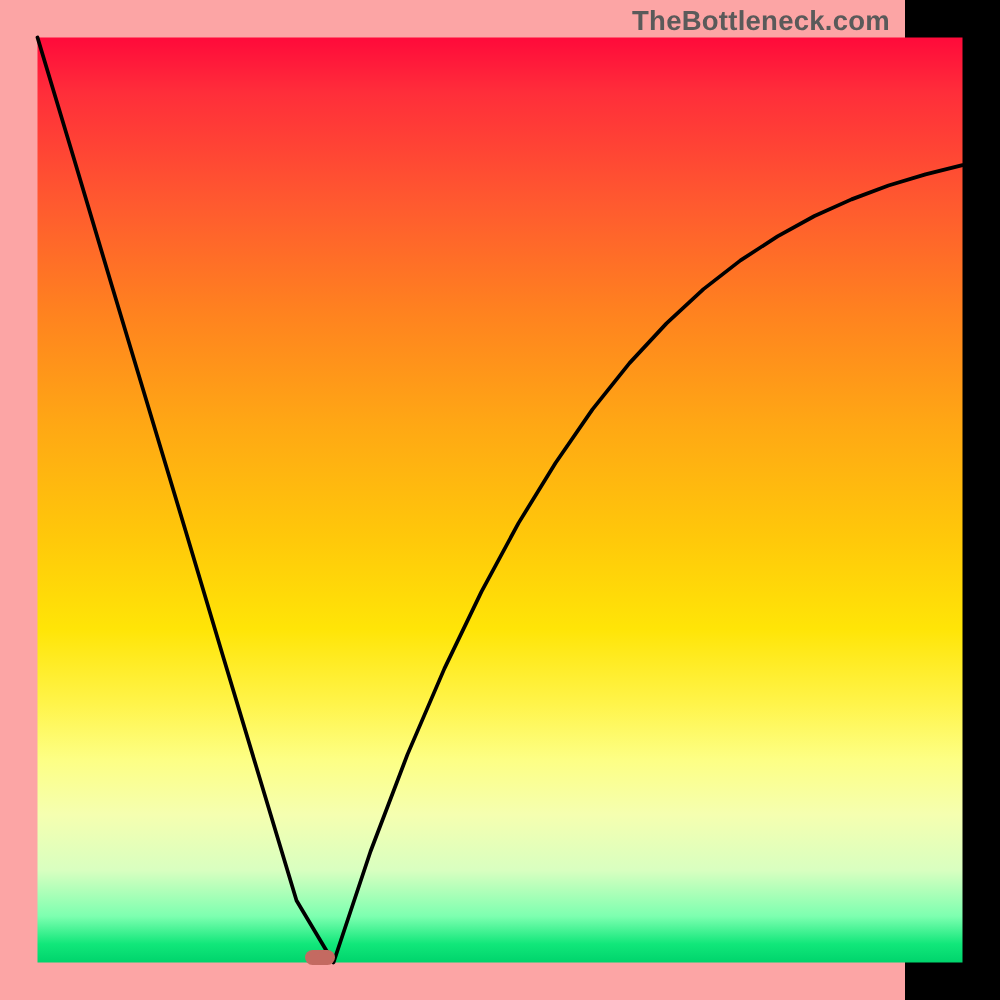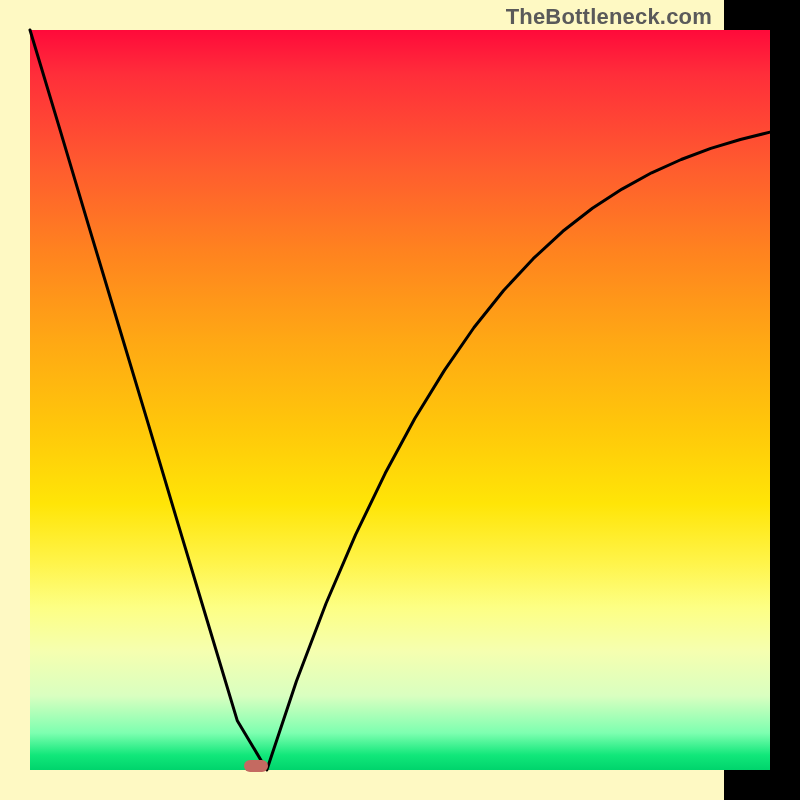--- a/index.html
+++ b/index.html
@@ -9,21 +9,21 @@
     height: 800px;
     background: #000;
     overflow: hidden;
   }
   .frame {
     position: absolute;
     left: 0;
     top: 0;
     width: 724px;
     height: 800px;
-    background: #fef9c3;
+    background: #fca5a5;
   }
   .plot {
     position: absolute;
     left: 30px;
     top: 30px;
     width: 740px;
     height: 740px;
     background: linear-gradient(to bottom,
       #ff0a3a 0%,
       #ff2e3a 6%,

